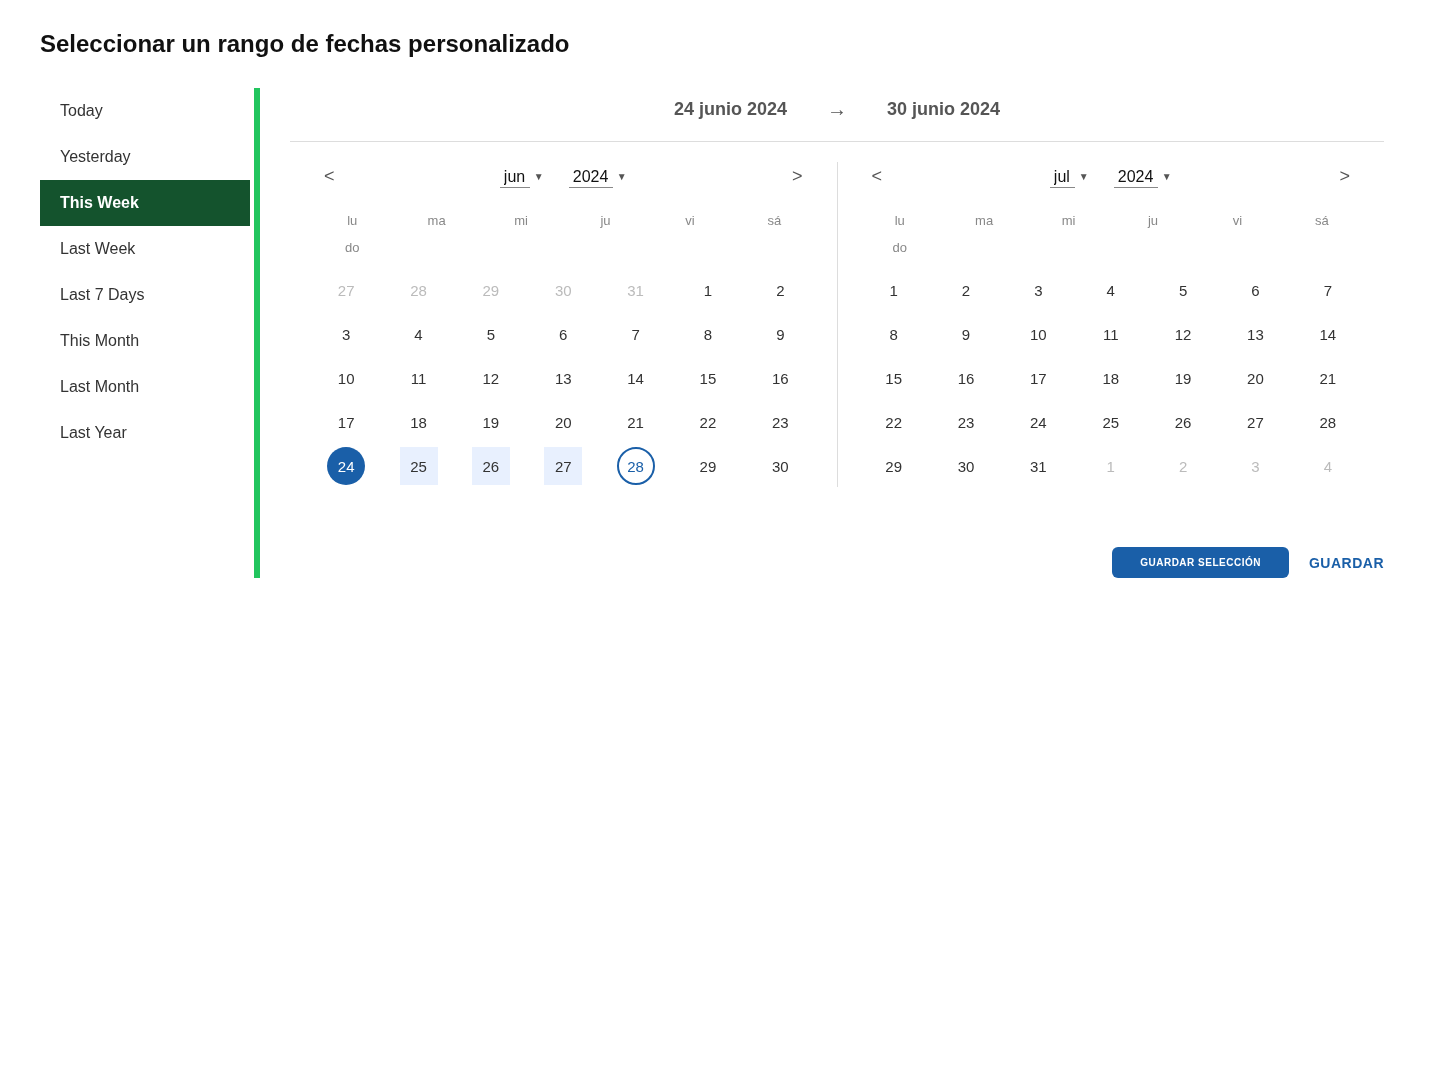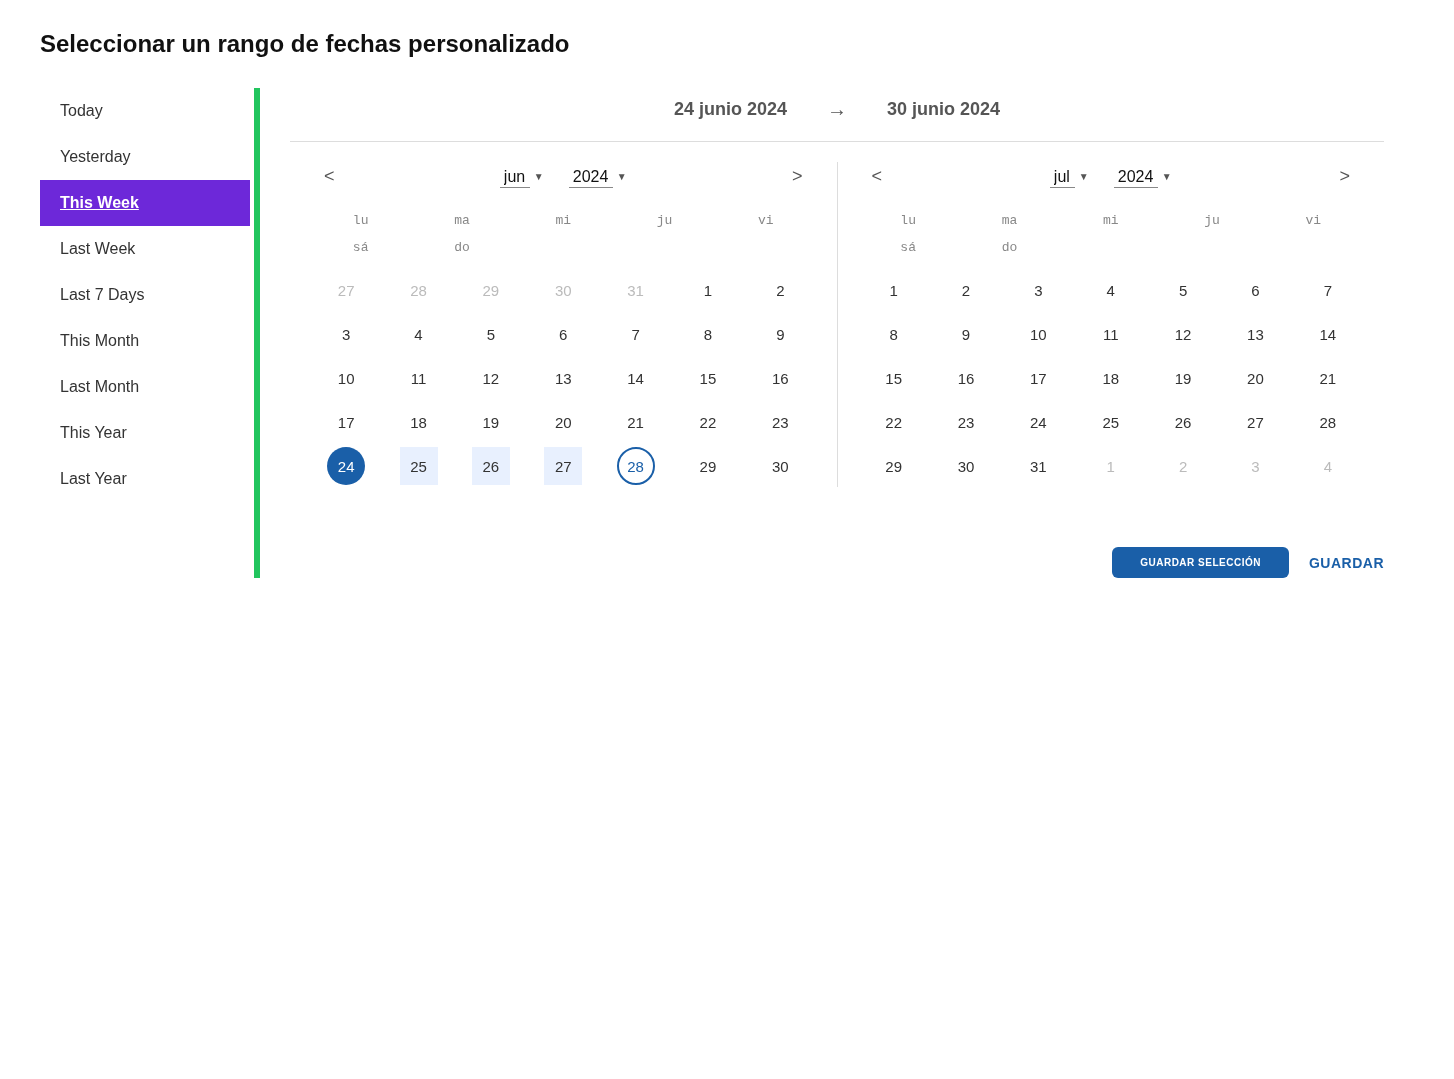--- a/index.html
+++ b/index.html
@@ -33,24 +33,23 @@
     }
 
     .sidebar-item {
       padding: 14px 20px;
       font-size: 16px;
       color: #333;
       cursor: pointer;
     }
 
     .sidebar-item.active {
-      background: #6d28d9;
+      background: #14532d;
       color: #fff;
       font-weight: 600;
-      text-decoration: underline;
     }
 
     
     .calendar-area {
       flex: 1;
       padding: 0 30px;
     }
 
     
     .date-range-header {
@@ -135,24 +134,23 @@
       content: "▼";
       font-size: 10px;
       color: #555;
       margin-left: 4px;
       pointer-events: none;
     }
 
     
     .day-names {
       display: grid;
-      grid-template-columns: repeat(5, 1fr);
+      grid-template-columns: repeat(6, 1fr);
       text-align: center;
       margin-bottom: 8px;
-      font-family: Liberation Mono, monospace;
     }
 
     .day-name {
       font-size: 13px;
       color: #888;
       padding: 6px 0;
     }
 
     .days-grid {
       display: grid;
@@ -237,21 +235,20 @@
 <div class="main-container">
 
   <div class="sidebar" id="sidebar-container">
       <div class="sidebar-item">Today</div>
       <div class="sidebar-item">Yesterday</div>
       <div class="sidebar-item active">This Week</div>
       <div class="sidebar-item">Last Week</div>
       <div class="sidebar-item">Last 7 Days</div>
       <div class="sidebar-item">This Month</div>
       <div class="sidebar-item">Last Month</div>
-      <div class="sidebar-item">This Year</div>
       <div class="sidebar-item">Last Year</div>
     </div>
 
   <div class="calendar-area">
 
     <div class="date-range-header">
       <span class="date-range-display">24 junio 2024</span>
       <span class="arrow-icon">→</span>
       <span class="date-range-display">30 junio 2024</span>
     </div>

